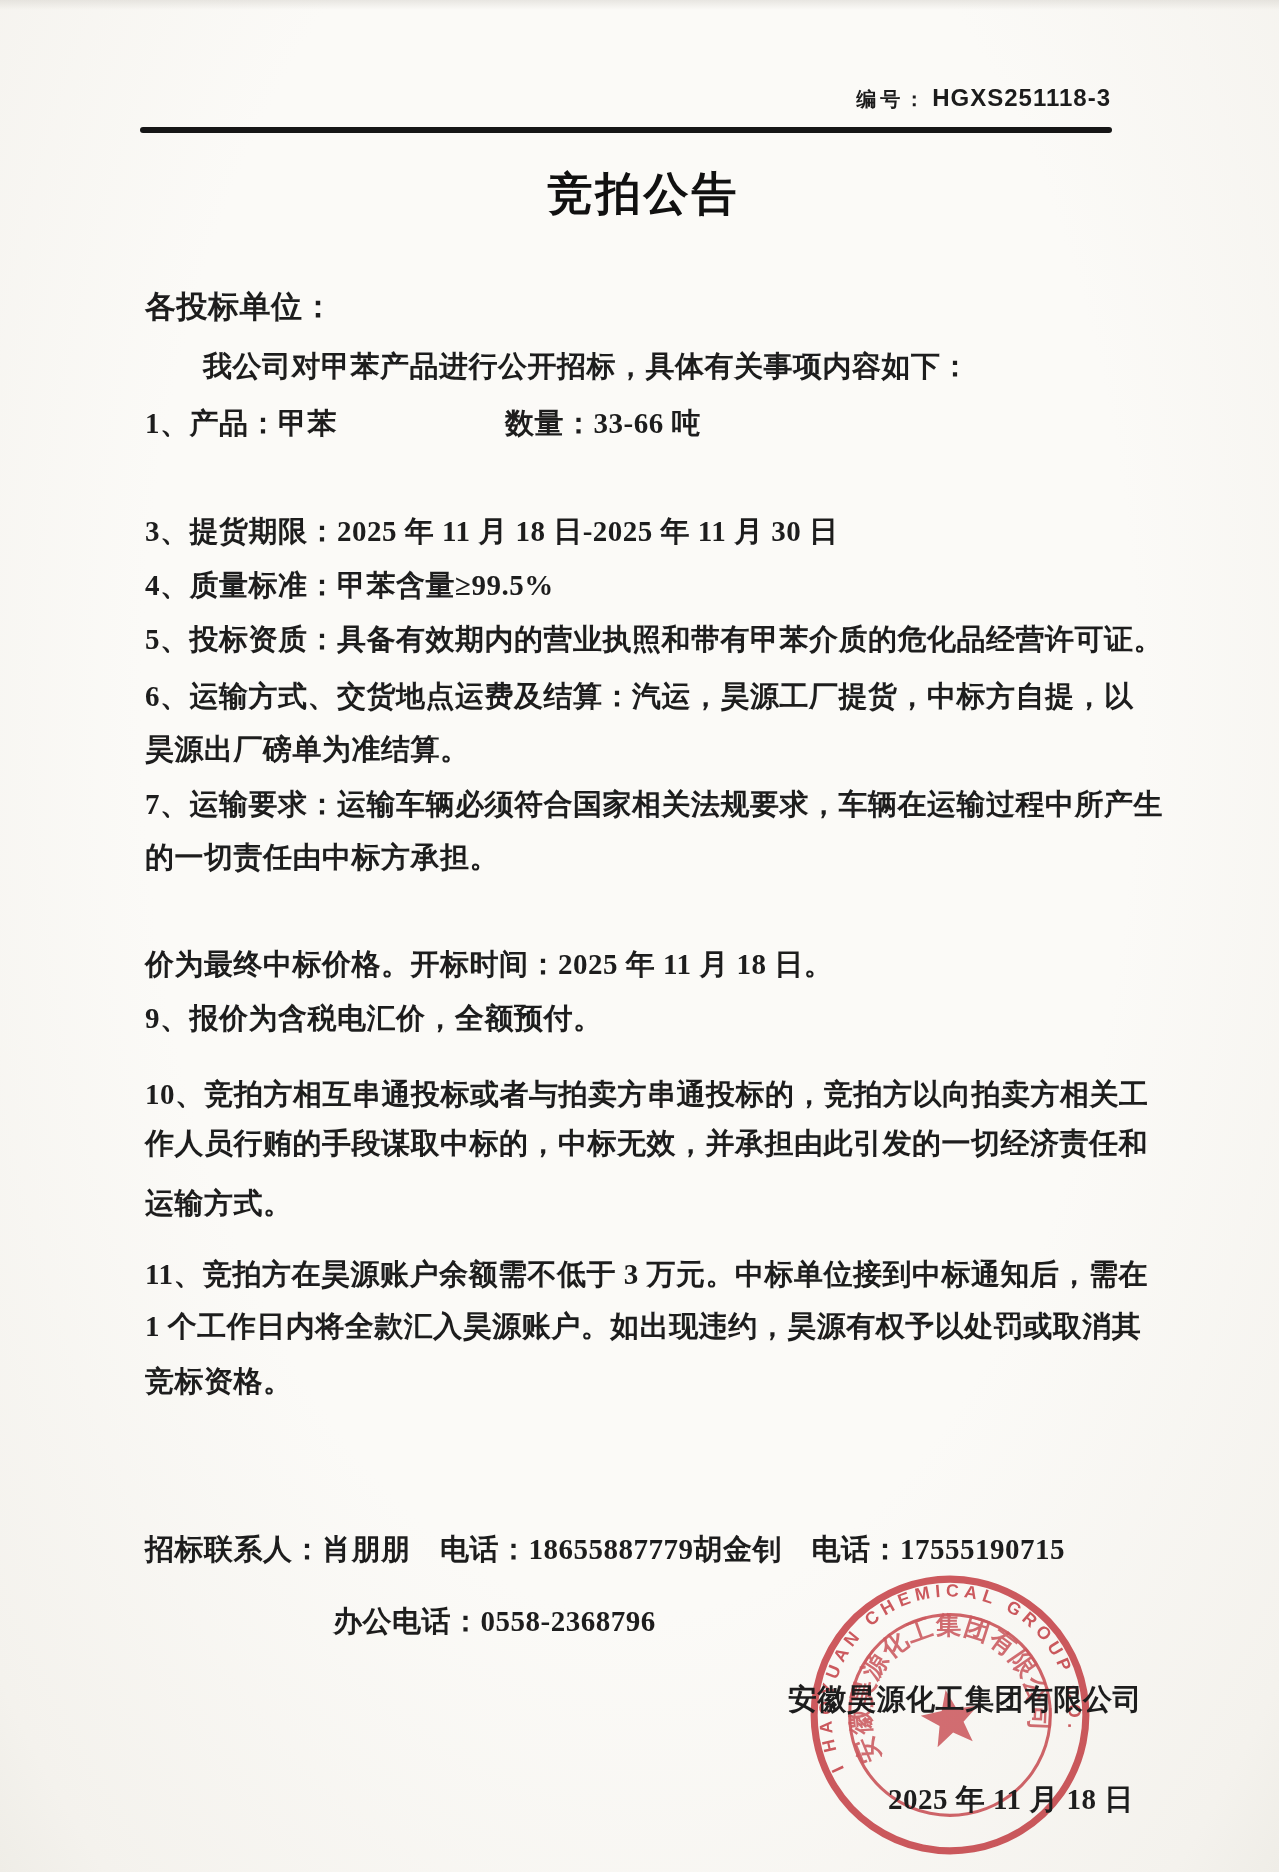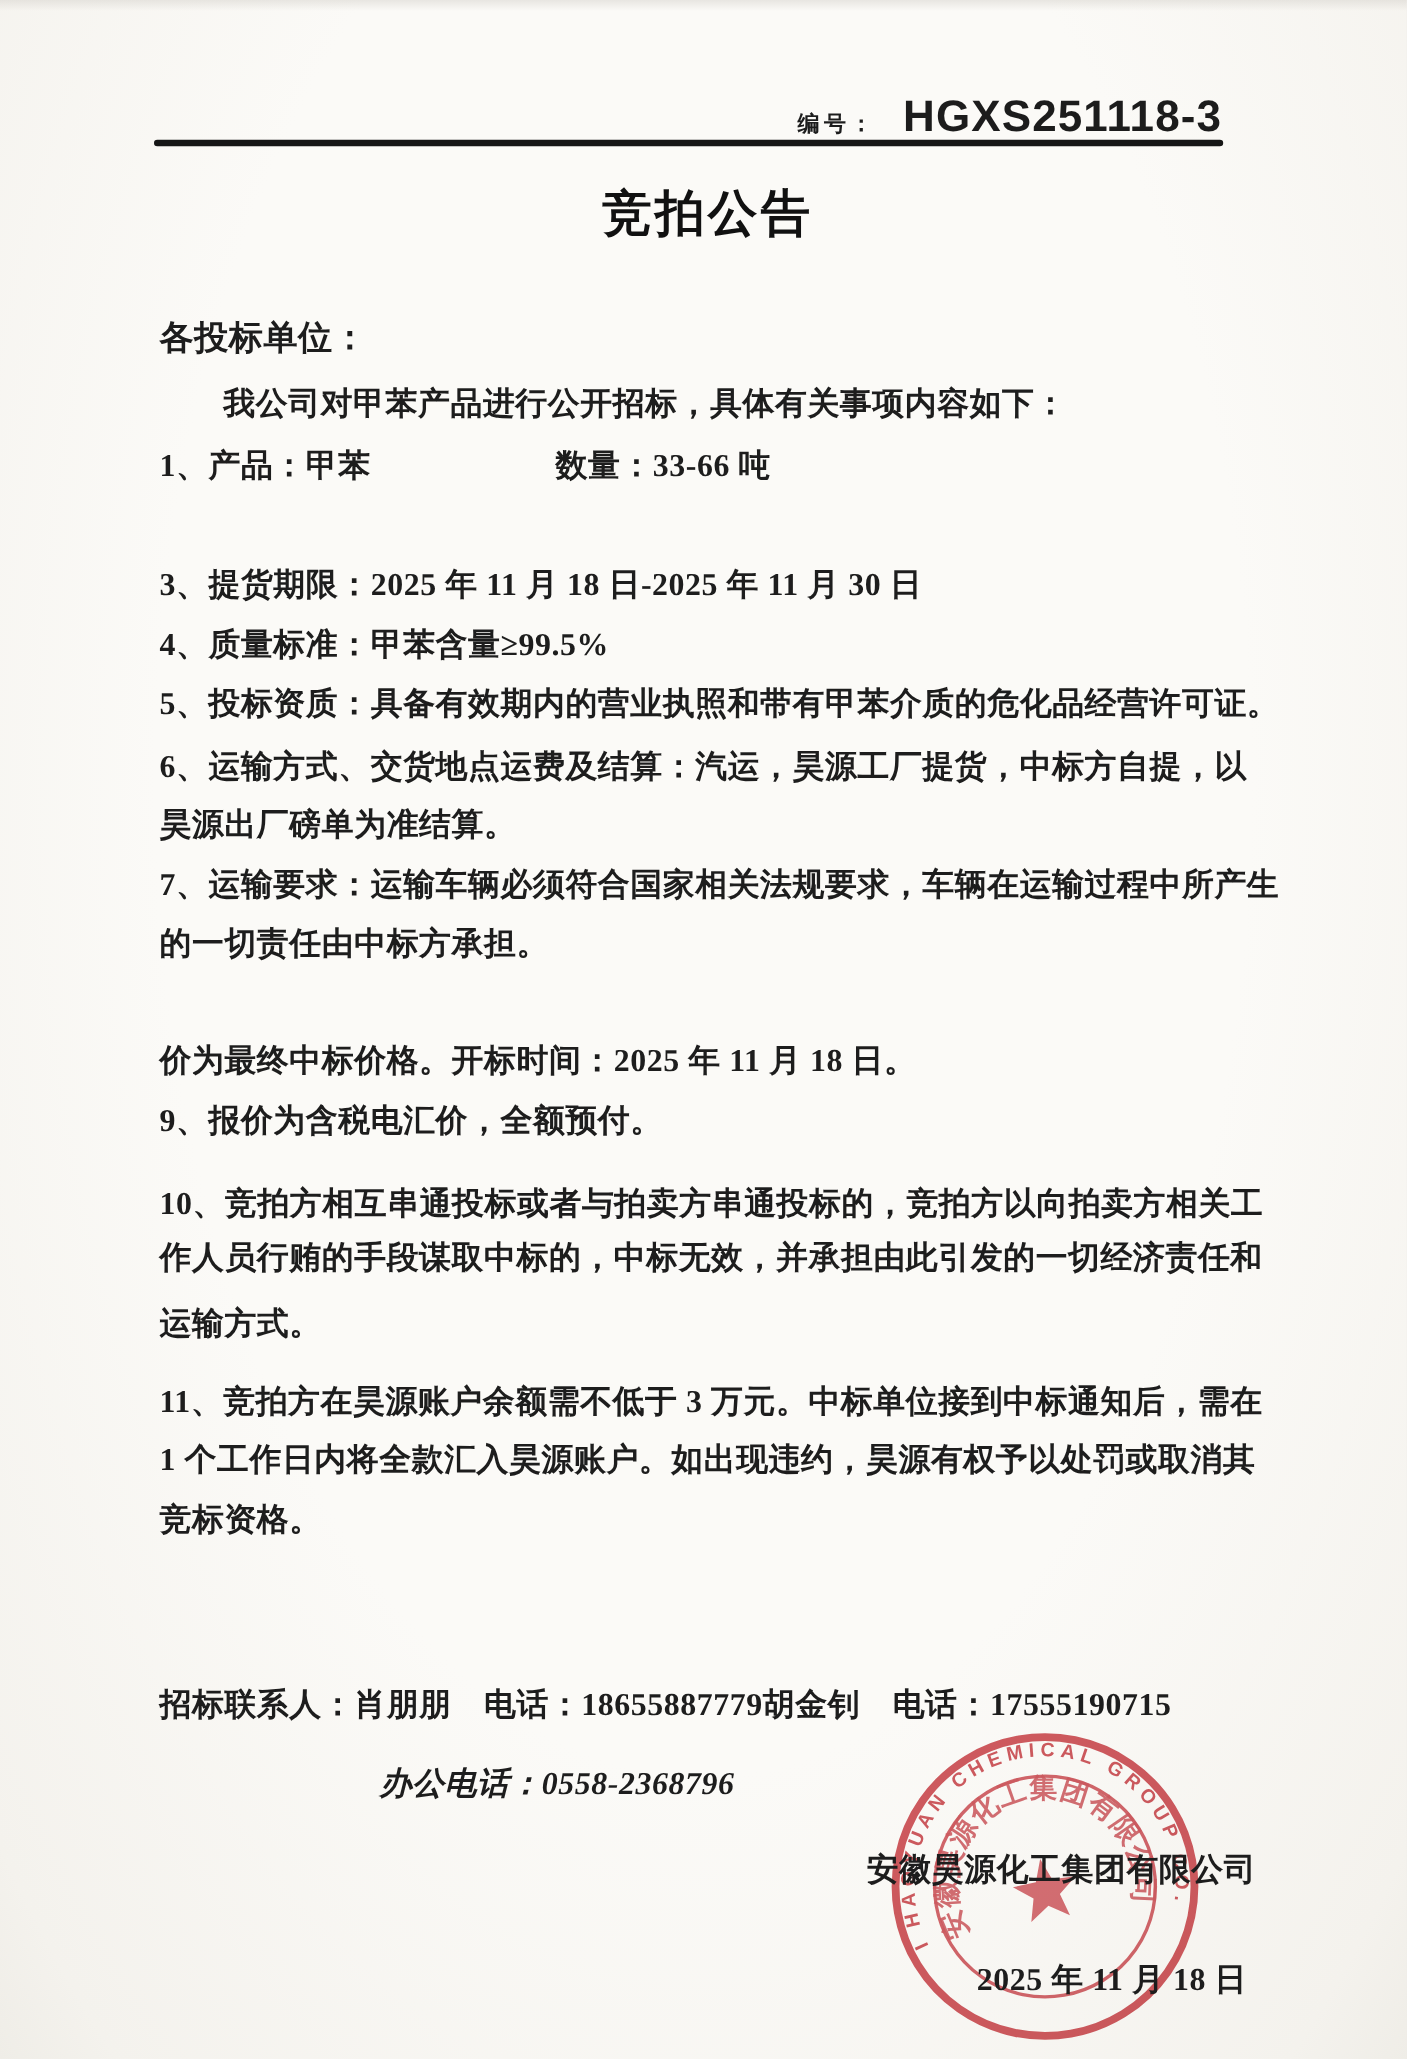--- a/index.html
+++ b/index.html
@@ -24,21 +24,21 @@
   .doc-number{
     position:absolute;top:84px;right:168px;
     white-space:nowrap;
     font-weight:700;
   }
   .doc-number .lbl{
     font-size:20px;letter-spacing:4px;
     font-family:Liberation Mono, monospace;
   }
   .doc-number .num{
-    font-size:40px;letter-spacing:1px;margin-left:24px;
+    font-size:24px;letter-spacing:1px;margin-left:4px;
     font-family:"Liberation Sans","DejaVu Sans",sans-serif;
     text-align:center;
   }
   .header-rule{
     position:absolute;left:140px;top:127px;width:972px;height:6px;
     background:#161616;border-radius:3px;
   }
   .title{
     position:absolute;left:16px;right:8px;top:164px;
     text-align:center;
@@ -56,21 +56,21 @@
   .qty-gap{margin-left:168px;}
   .email{
     font-weight:700;font-size:29px;
     font-family:"Liberation Serif","DejaVu Serif",serif;
     letter-spacing:0.5px;
   }
   .contacts-row{
     display:flex;
     width:958px;
   }
-  .office{left:345px;font-style:italic;}
+  .office{left:333px;}
   .company{left:788px;z-index:3;}
   .issue-date{left:888px;z-index:3;margin-top:23px;}
   .seal{
     position:absolute;left:803px;top:1568px;width:294px;height:294px;
     z-index:2;
     mix-blend-mode:multiply;
     opacity:.88;
   }
 </style>
 </head>

